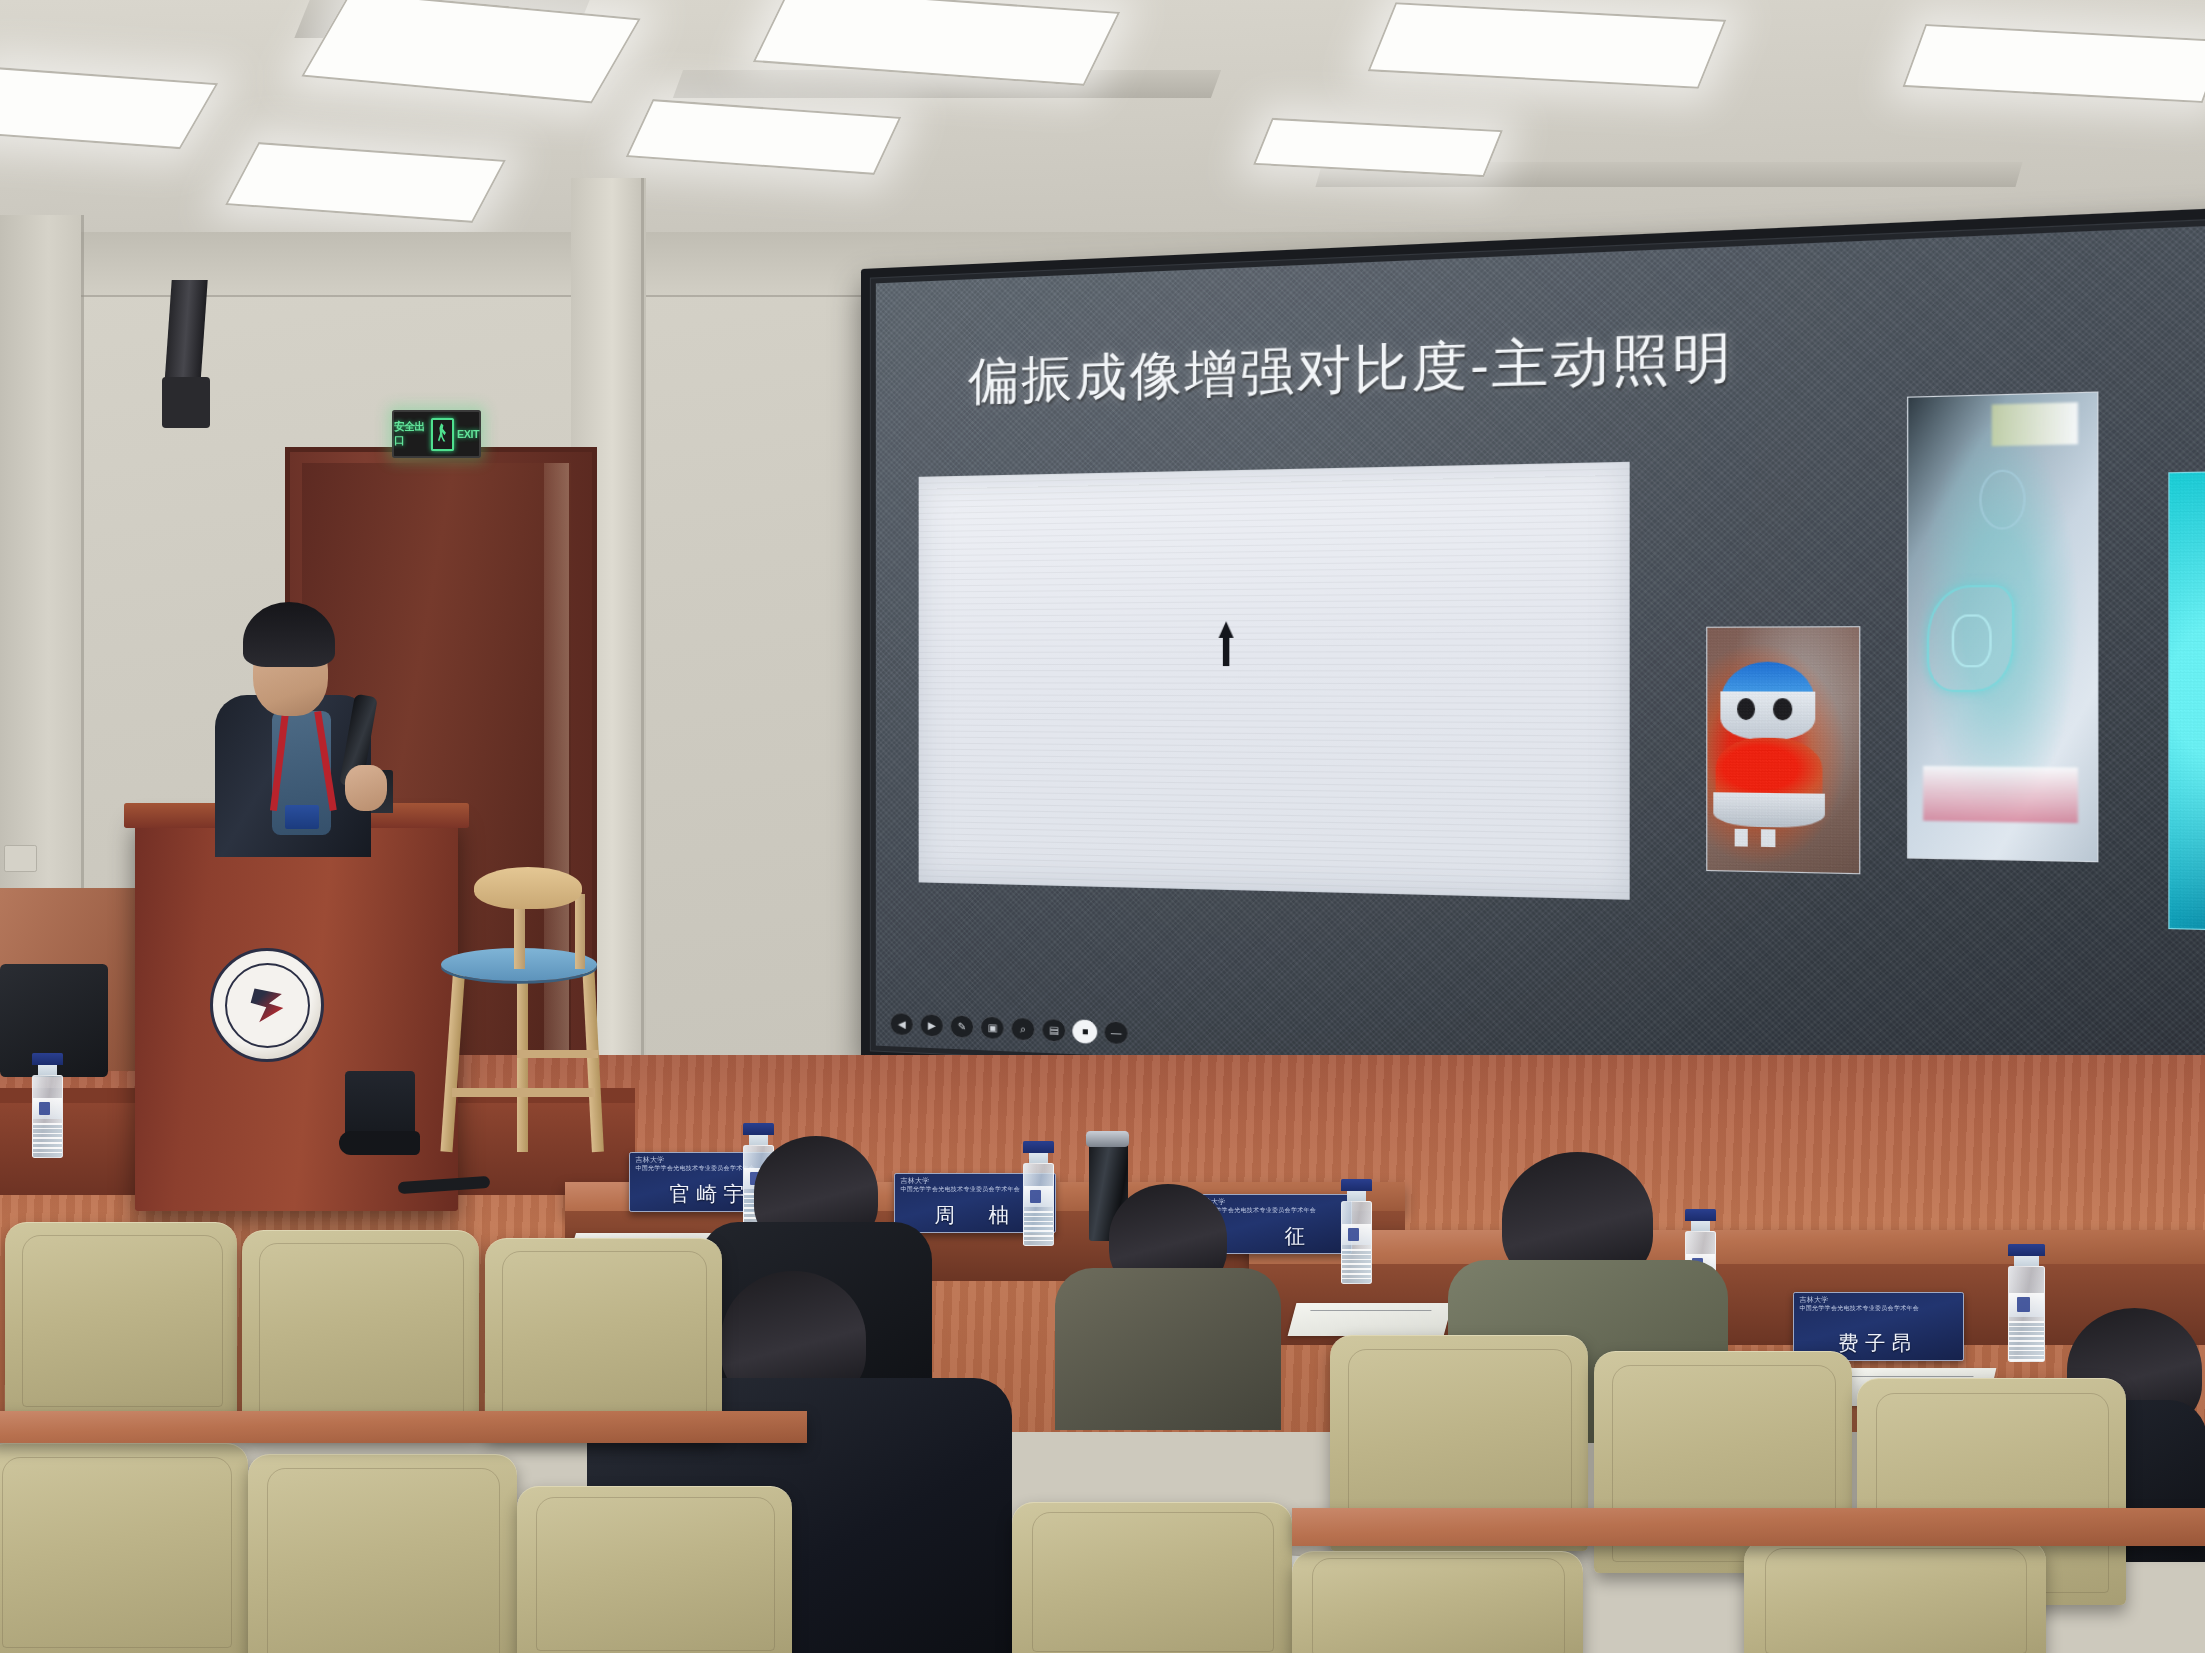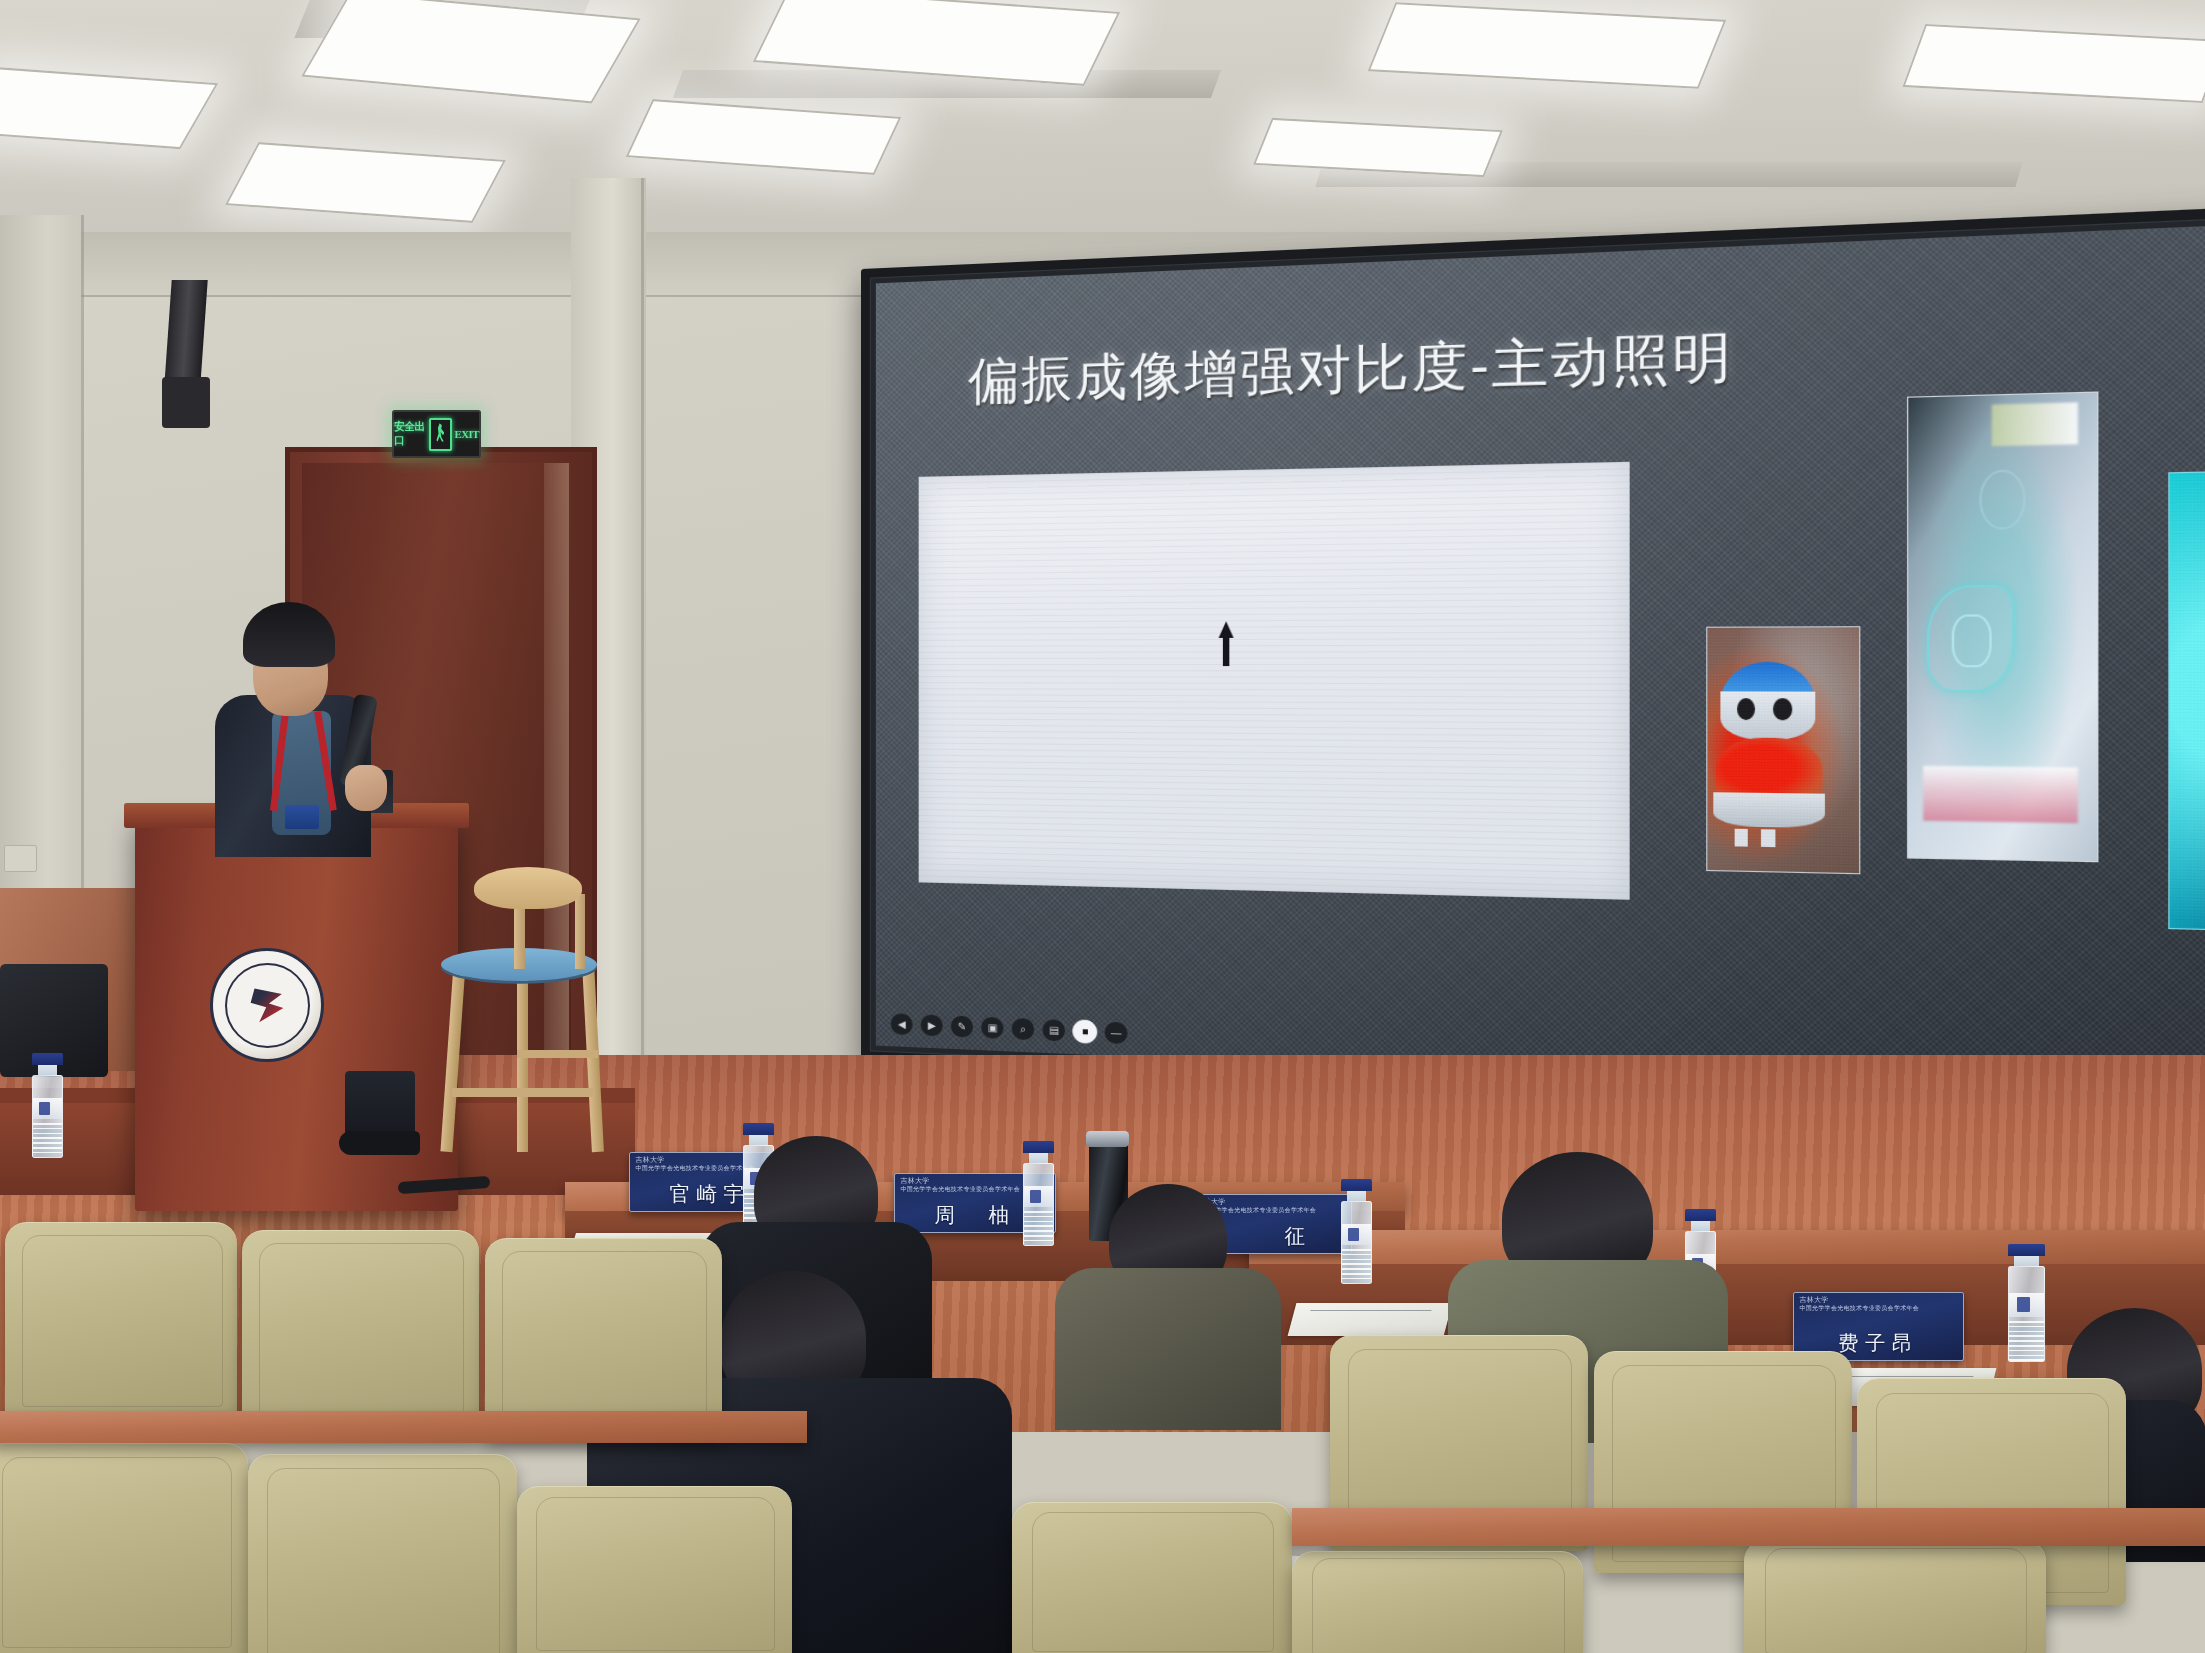--- a/index.html
+++ b/index.html
@@ -44,21 +44,21 @@
     justify-content:center;box-shadow:0 0 14px 3.2px rgba(60,220,120,.30);}
   .exit-inner{display:flex;align-items:center;gap:2.7px;}
   .exit-cn{color:#63e39a;font-size:10.8px;letter-spacing:-0.5px;font-weight:700;
     text-shadow:0 0 4.3px #2fcf7c;}
   .exit-door{width:24px;height:29px;border:2.7px solid #4fe08f;border-radius:1.6px;
     position:relative;box-shadow:0 0 5.4px #2fcf7c;}
   .exit-man{position:absolute;left:5.4px;top:3.8px;width:8px;height:18.3px;
     background:#4fe08f;clip-path:polygon(40% 0,68% 10%,60% 30%,100% 52%,82% 66%,
       52% 48%,62% 76%,92% 100%,68% 100%,38% 72%,16% 100%,0 92%,26% 56%,18% 26%);}
   .exit-en{color:#63e39a;font-size:10.8px;font-weight:700;letter-spacing:-0.5px;
-    text-shadow:0 0 4.3px #2fcf7c;font-family:Liberation Serif, serif;}
+    text-shadow:0 0 4.3px #2fcf7c;}
 
   
   #cam-arm{left:167px;top:280px;width:36px;height:135px;
     background:linear-gradient(90deg,#26262a,#47474d 50%,#1e1e22);transform:skewX(-4deg);}
   #cam-head{left:162px;top:377px;width:48px;height:51px;background:#2a2a2e;
     border-radius:3.8px;}
 
   
   #ledwall-outer{left:861px;top:269px;width:1346px;height:791px;
     background:#191b1f;border-radius:3.2px;

